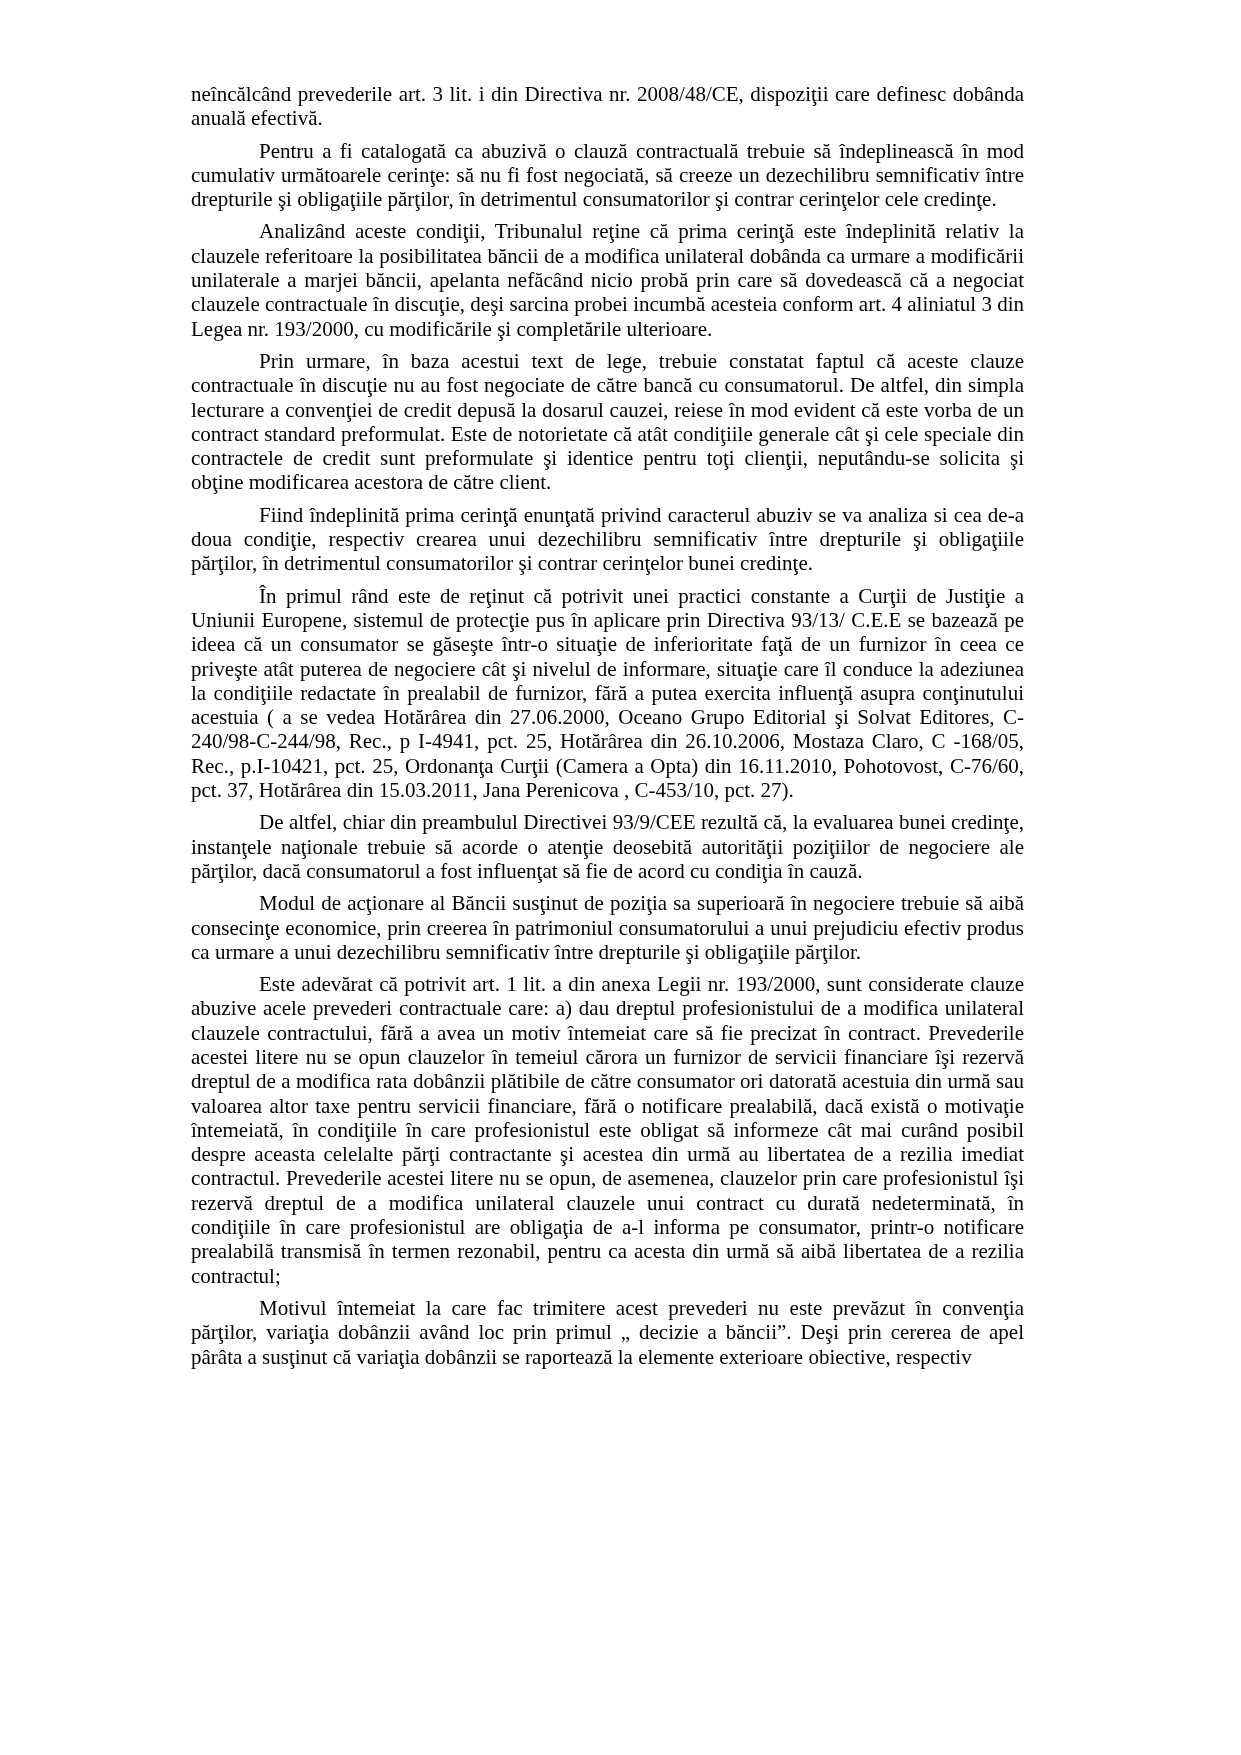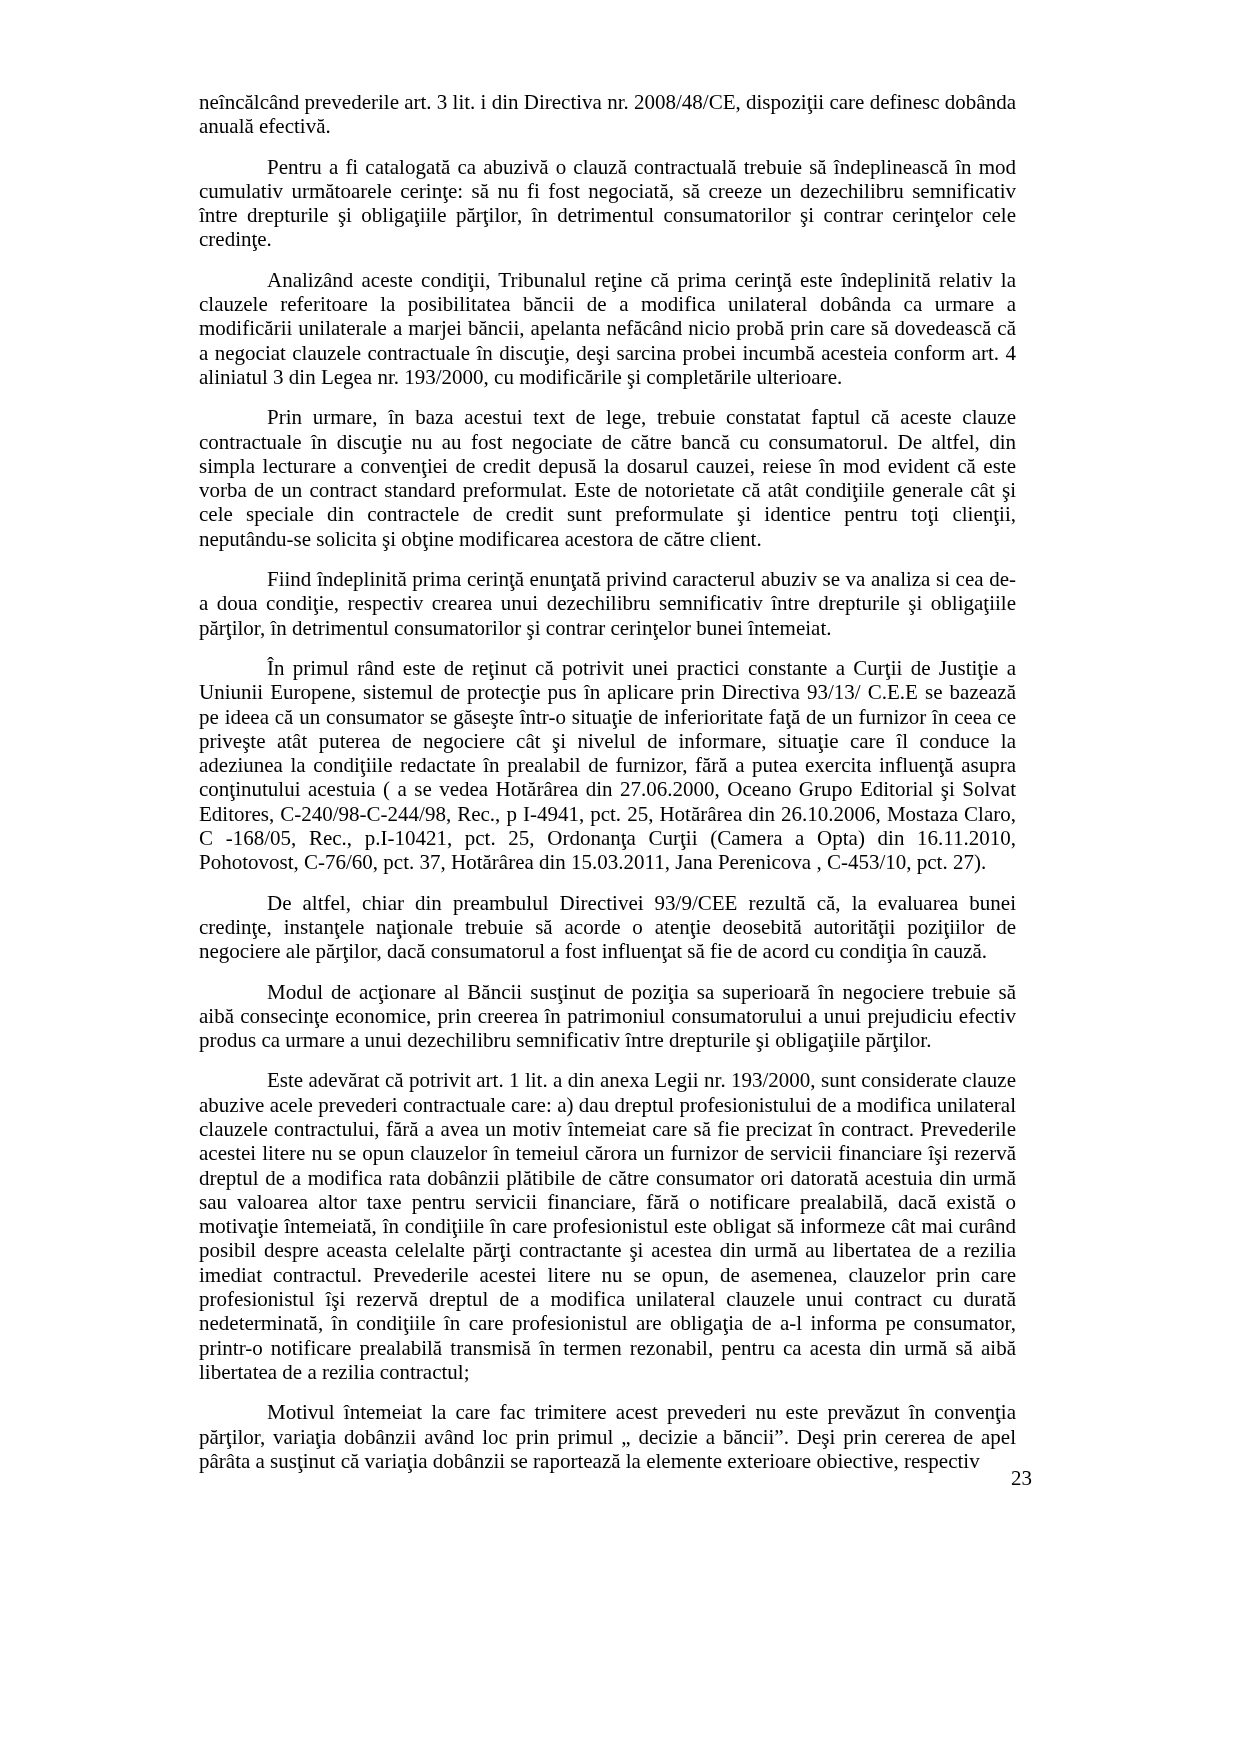--- a/index.html
+++ b/index.html
@@ -19,21 +19,21 @@
   .text-block {
     position: absolute;
     left: 183px;
     top: 74px;
     width: 849px;
     font-size: 21px;
     line-height: 24.3px;
     text-align: justify;
   }
   .text-block p {
-    margin: 16px;
+    margin: 8px;
     padding: 0;
     text-indent: 68px;
   }
   .text-block p.no-indent {
     text-indent: 0;
   }
   .page-number {
     position: absolute;
     left: 183px;
     top: 1466px;
@@ -45,21 +45,20 @@
 </style>
 </head>
 <body>
 
 <div class="page">
   <div class="text-block">
     <p class="no-indent">neîncălcând prevederile art. 3 lit. i din Directiva nr. 2008/48/CE, dispoziţii care definesc dobânda anuală efectivă.</p>
     <p>Pentru a fi catalogată ca abuzivă o clauză contractuală trebuie să îndeplinească în mod cumulativ următoarele cerinţe: să nu fi fost negociată, să creeze un dezechilibru semnificativ între drepturile şi obligaţiile părţilor, în detrimentul consumatorilor şi contrar cerinţelor cele credinţe.</p>
     <p>Analizând aceste condiţii, Tribunalul reţine că prima cerinţă este îndeplinită relativ la clauzele referitoare la posibilitatea băncii de a modifica unilateral dobânda ca urmare a modificării unilaterale a marjei băncii, apelanta nefăcând nicio probă prin care să dovedească că a negociat clauzele contractuale în discuţie, deşi sarcina probei incumbă acesteia conform art. 4 aliniatul 3 din Legea nr. 193/2000, cu modificările şi completările ulterioare.</p>
     <p>Prin urmare, în baza acestui text de lege, trebuie constatat faptul că aceste clauze contractuale în discuţie nu au fost negociate de către bancă cu consumatorul. De altfel, din simpla lecturare a convenţiei de credit depusă la dosarul cauzei, reiese în mod evident că este vorba de un contract standard preformulat.  Este de notorietate că atât condiţiile generale cât şi cele speciale din contractele de credit sunt preformulate şi identice pentru toţi clienţii, neputându-se solicita şi obţine modificarea acestora de către client.</p>
-    <p>Fiind îndeplinită prima cerinţă enunţată privind caracterul abuziv se va analiza si cea de-a doua condiţie, respectiv crearea unui dezechilibru semnificativ între drepturile şi obligaţiile părţilor, în detrimentul consumatorilor şi contrar cerinţelor bunei întemeiat.</p>
+    <p>Fiind îndeplinită prima cerinţă enunţată privind caracterul abuziv se va analiza si cea de-a doua condiţie, respectiv crearea unui dezechilibru semnificativ între drepturile şi obligaţiile părţilor, în detrimentul consumatorilor şi contrar cerinţelor bunei credinţe.</p>
     <p>În primul rând este de reţinut că potrivit unei practici constante a Curţii de Justiţie a Uniunii Europene, sistemul de protecţie pus în aplicare prin Directiva 93/13/ C.E.E se bazează pe ideea că un consumator se găseşte într-o situaţie de inferioritate faţă de un furnizor în ceea ce priveşte atât puterea de negociere cât şi nivelul de informare, situaţie care îl conduce la adeziunea la condiţiile redactate în prealabil de furnizor, fără a putea exercita influenţă asupra conţinutului acestuia ( a se vedea Hotărârea din 27.06.2000, Oceano Grupo Editorial şi Solvat Editores, C-240/98-C-244/98, Rec., p I-4941, pct. 25, Hotărârea din 26.10.2006, Mostaza Claro, C -168/05,  Rec., p.I-10421, pct. 25, Ordonanţa Curţii (Camera a Opta) din 16.11.2010, Pohotovost, C-76/60, pct. 37, Hotărârea din 15.03.2011, Jana Perenicova , C-453/10, pct. 27).</p>
     <p>De altfel, chiar din preambulul Directivei 93/9/CEE rezultă că, la evaluarea bunei credinţe, instanţele naţionale trebuie să acorde o atenţie deosebită autorităţii poziţiilor de negociere ale părţilor, dacă consumatorul a fost influenţat să fie de acord cu condiţia în cauză.</p>
     <p>Modul de acţionare al Băncii susţinut de poziţia sa superioară în negociere trebuie să aibă consecinţe economice, prin creerea în patrimoniul consumatorului a unui prejudiciu efectiv produs ca urmare a unui dezechilibru semnificativ între drepturile şi obligaţiile părţilor.</p>
     <p>Este adevărat că potrivit art. 1 lit. a din anexa Legii nr. 193/2000, sunt considerate clauze abuzive acele prevederi contractuale care:  a) dau dreptul profesionistului de a modifica unilateral clauzele contractului, fără a avea un motiv întemeiat care să fie precizat în contract. Prevederile acestei litere nu se opun clauzelor în temeiul cărora un furnizor de servicii financiare îşi rezervă dreptul de a modifica rata dobânzii plătibile de către consumator ori datorată acestuia din urmă sau valoarea altor taxe pentru servicii financiare, fără o notificare prealabilă, dacă există o motivaţie întemeiată, în condiţiile în care profesionistul este obligat să informeze cât mai curând posibil despre aceasta celelalte părţi contractante şi acestea din urmă au libertatea de a rezilia imediat contractul. Prevederile acestei litere nu se opun, de asemenea, clauzelor prin care profesionistul îşi rezervă dreptul de a modifica unilateral clauzele unui contract cu durată nedeterminată, în condiţiile în care profesionistul are obligaţia de a-l informa pe consumator, printr-o notificare prealabilă transmisă în termen rezonabil, pentru ca acesta din urmă să aibă libertatea  de a rezilia  contractul;</p>
     <p>Motivul întemeiat la care fac trimitere acest prevederi nu este prevăzut în convenţia părţilor, variaţia dobânzii având loc prin primul „ decizie a băncii”. Deşi prin cererea de apel pârâta a susţinut că variaţia dobânzii se raportează la elemente exterioare obiective, respectiv</p>
   </div>
-  <div class="page-number">23</div>
 </div>
 
 </body></html>

